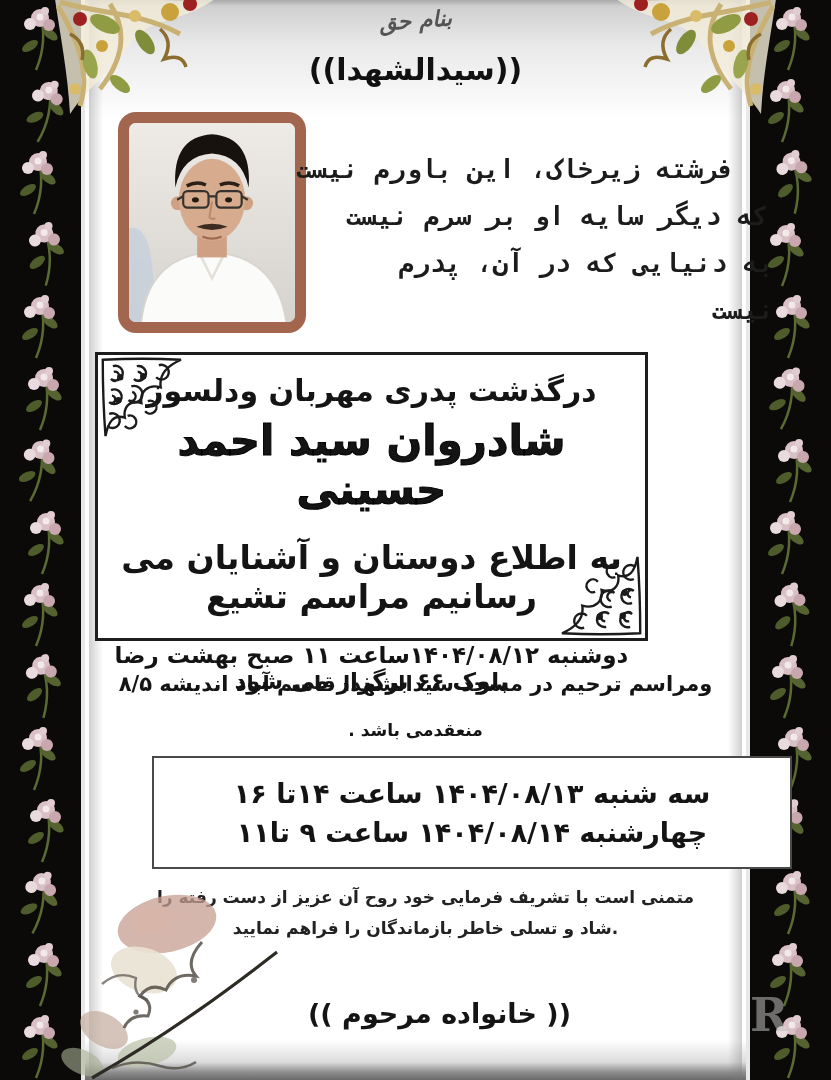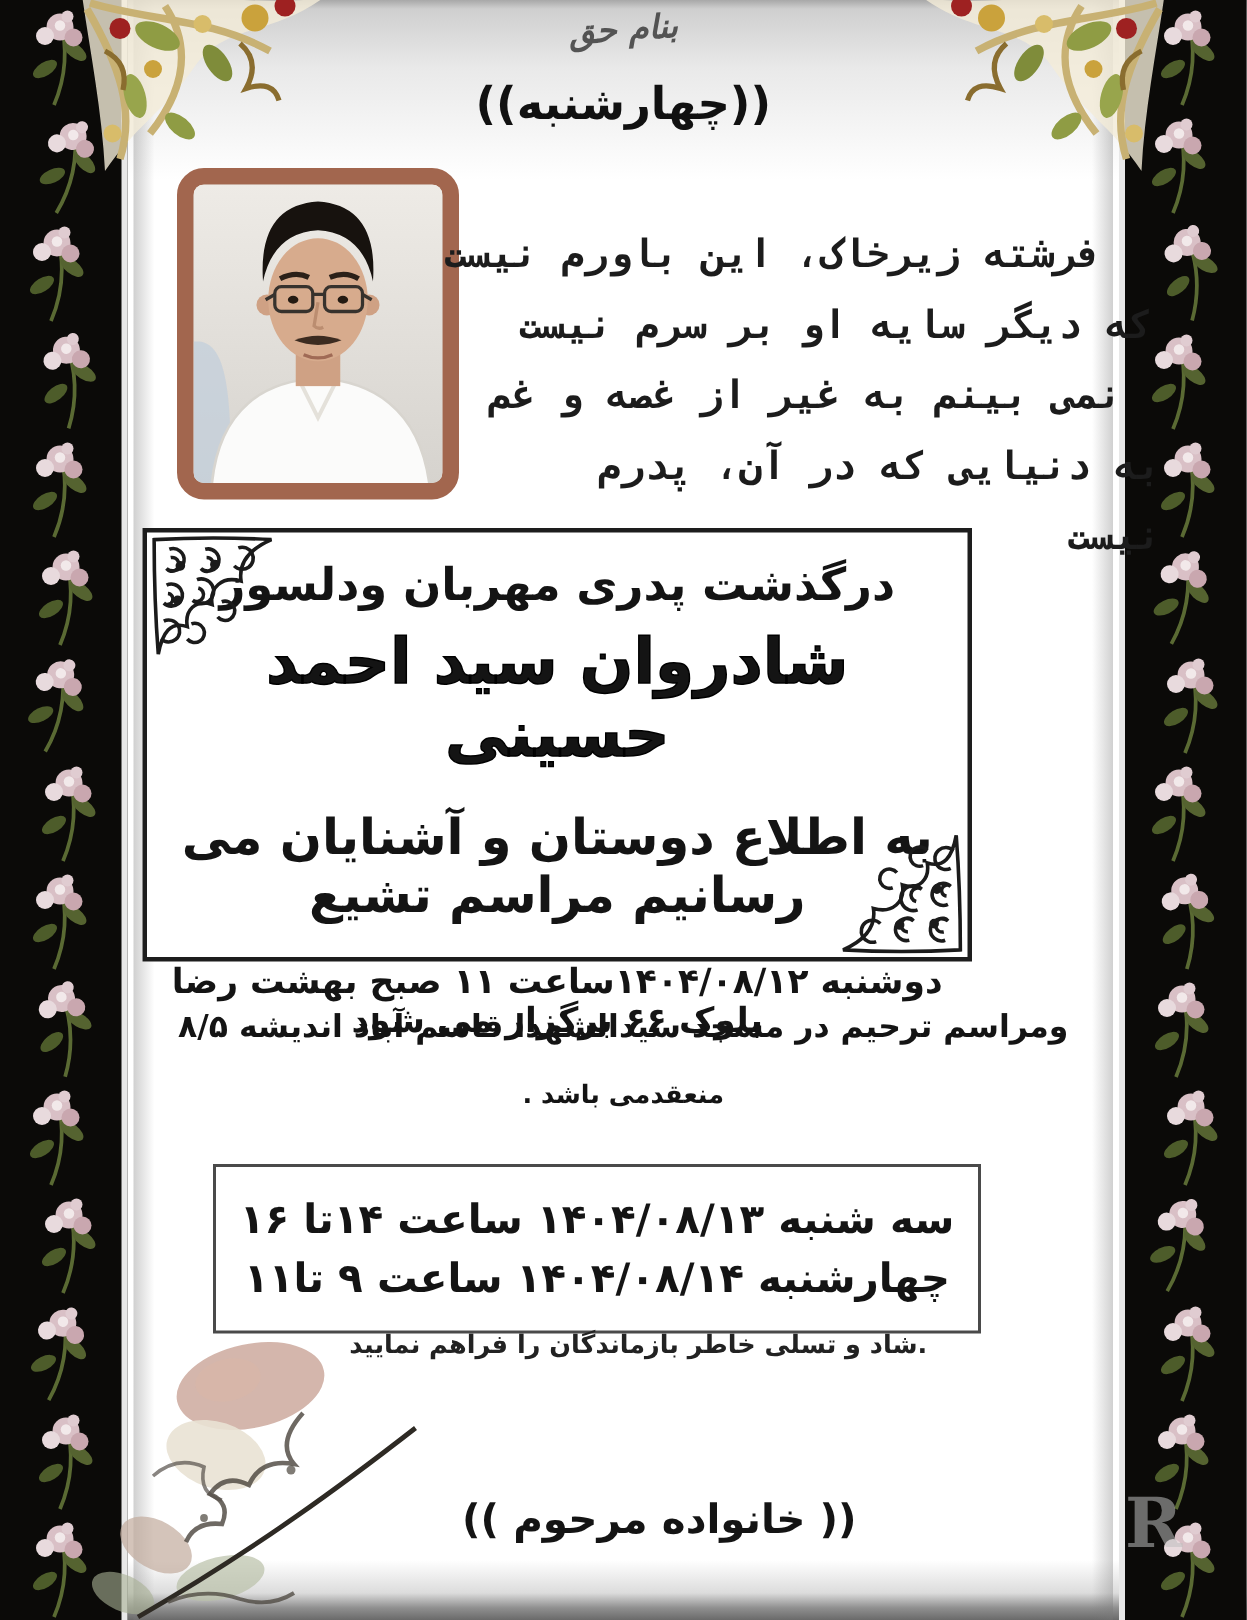--- a/index.html
+++ b/index.html
@@ -85,27 +85,26 @@
     direction:rtl; text-align:center;
     font-size:21px; font-weight:bold;
   }
   .memorial-line2 {
     position:absolute; left:92px; right:92px; top:720px;
     direction:rtl; text-align:center;
     font-size:17px; font-weight:bold;
   }
 
   .box2 {
-    position:absolute; left:142px; top:756px; width:512px; height:113px;
+    position:absolute; left:152px; top:756px; width:640px; height:113px;
     border:2px solid #4a4a4a;
     background:#fff;
     direction:rtl; text-align:center;
     display:flex; flex-direction:column; justify-content:center;
     gap:8px;
-    margin-top:20px;
   }
   .box2 .session { font-size:27px; font-weight:bold; }
 
   .closing {
     position:absolute; left:130px; right:110px; top:882px;
     direction:rtl; text-align:center;
     font-size:17px; font-weight:bold; color:#222;
     line-height:31px;
   }
   .family-sig {
@@ -199,21 +198,21 @@
       <circle cx="25" cy="95" r="6" fill="#d8bc6a"></circle>
       <path d="M110,35 q14,12 4,30 q18,-6 22,8" stroke="#8a6d2f" stroke-width="3.5" fill="none"></path>
       <path d="M20,40 q16,8 12,26" stroke="#8a6d2f" stroke-width="3.5" fill="none"></path>
     </g>
   </svg>
   <svg class="corner-ornament tr" width="190" height="125" viewBox="0 0 190 125">
     <use href="#goldcorner"></use>
   </svg>
 
   <div class="calligraphy">بنام حق</div>
-  <div class="howalbaghi">((چهارشنبه))</div>
+  <div class="howalbaghi">((سیدالشهدا))</div>
 
   <div class="photo-frame">
     <svg width="166" height="199" viewBox="0 0 190 228">
       <defs>
         <linearGradient id="bgGrad" x1="0" y1="0" x2="0" y2="1">
           <stop offset="0" stop-color="#eeebe6"></stop>
             <stop offset="1" stop-color="#d6d3ce"></stop>
         </linearGradient>
       </defs>
       <rect width="190" height="228" fill="url(#bgGrad)"></rect>
@@ -234,21 +233,20 @@
       <ellipse cx="114" cy="88" rx="4" ry="3" fill="#241a12"></ellipse>
       <path d="M95,90 L92,108 q3,3 7,1" stroke="#bb8d70" stroke-width="2.5" fill="none"></path>
       <path d="M77,119 Q95,112 113,119 Q95,126 77,119 Z" fill="#3c2b20"></path>
       <path d="M84,130 Q95,135 106,130" stroke="#a06a55" stroke-width="2.5" fill="none"></path>
     </svg>
   </div>
 
   <div class="poem">
     <div class="l0">فرشته زیرخاک، این باورم نیست</div>
     <div class="l1">که دیگر سایه او بر سرم نیست</div>
-    <div class="l2">نمی بینم به غیر از غصه و غم</div>
     <div class="l3">به دنیایی که در آن، پدرم نیست</div>
   </div>
 
   <div class="box1">
     <svg class="arabesque-tl" width="92" height="92" viewBox="0 0 100 100">
       <g id="arabesque" stroke="#1b1b1b" stroke-width="2.6" fill="none">
         <path d="M3,3 C40,1 70,2 88,3 C72,10 64,20 66,33 C52,29 43,38 45,50 C33,46 25,54 27,66 C15,62 9,70 6,86 C4,60 3,30 3,3 Z"></path>
         <path d="M14,10 a8,8 0 1,1 -2,14 a5,5 0 1,0 3,-8"></path>
         <path d="M40,10 a8,8 0 1,1 -3,14 a5,5 0 1,0 4,-8"></path>
         <path d="M64,9 a8,8 0 1,1 -3,13"></path>
@@ -273,20 +271,21 @@
 
   <div class="memorial-line1">ومراسم ترحیم در مسجد سیدالشهدا  قاسم آباد اندیشه ۸/۵</div>
   <div class="memorial-line2">منعقدمی باشد .</div>
 
   <div class="box2">
     <div class="session">سه شنبه ۱۴۰۴/۰۸/۱۳ ساعت ۱۴تا ۱۶</div>
     <div class="session">چهارشنبه ۱۴۰۴/۰۸/۱۴ ساعت ۹ تا۱۱</div>
   </div>
 
   <div class="closing">
+    <div>متمنی است با تشریف فرمایی خود روح آن عزیز از دست رفته را</div>
     <div>.شاد و تسلی خاطر بازماندگان را فراهم نمایید</div>
   </div>
 
   <div class="family-sig">((  خانواده مرحوم  ))</div>
 
   <svg class="tulip-deco" width="235" height="188" viewBox="0 0 235 188">
     <ellipse cx="115" cy="32" rx="50" ry="28" fill="#c59d90" opacity="0.75" transform="rotate(-12 115 32)"></ellipse>
     <ellipse cx="100" cy="28" rx="22" ry="14" fill="#d8b6a8" opacity="0.7" transform="rotate(-12 100 28)"></ellipse>
     <ellipse cx="92" cy="78" rx="34" ry="22" fill="#e9e2d4" opacity="0.9" transform="rotate(18 92 78)"></ellipse>
     <ellipse cx="52" cy="138" rx="26" ry="16" fill="#c2ab9d" opacity="0.7" transform="rotate(30 52 138)"></ellipse>

